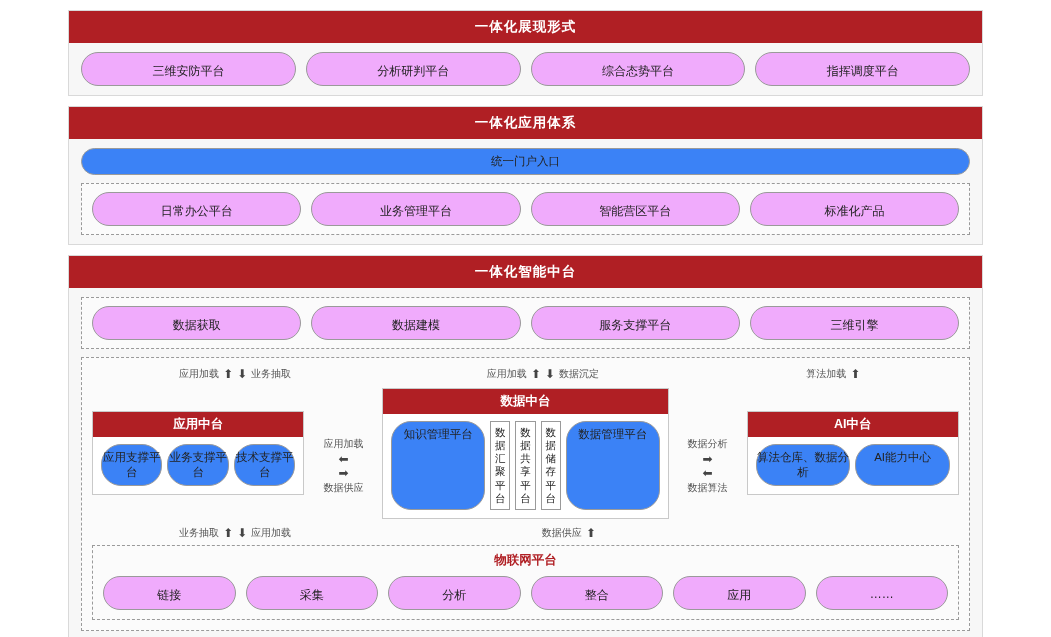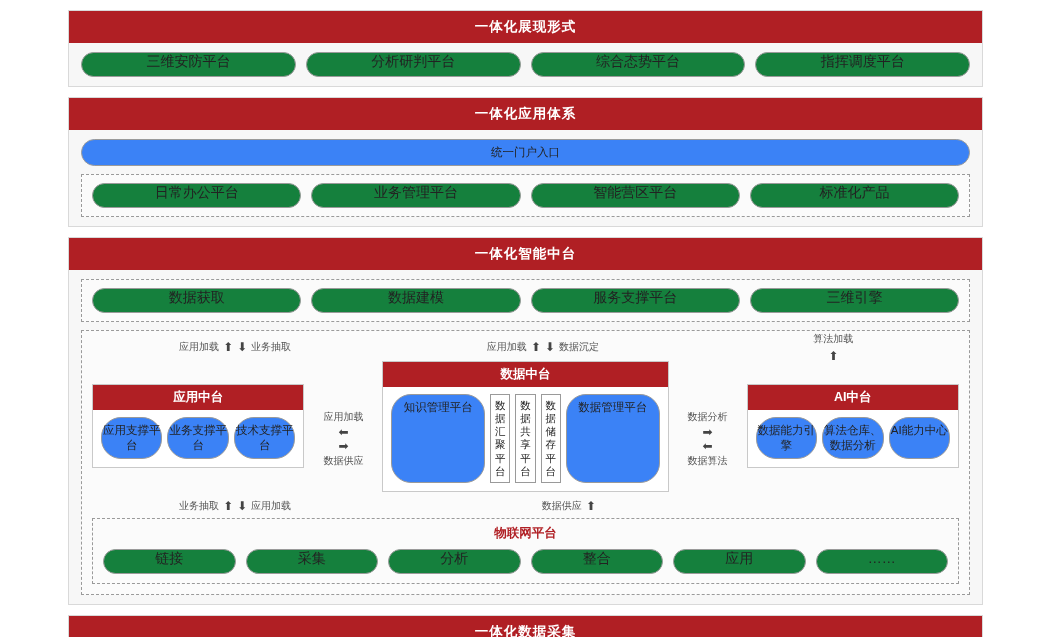--- a/index.html
+++ b/index.html
@@ -41,24 +41,24 @@
   }
   .row {
     display: flex;
     justify-content: space-between;
     gap: 10px;
   }
   .pill {
     flex: 1 1 0;
     border: 1px solid #9a9a9a;
     border-radius: 20px;
-    background: #15803d;
-    text-align: center;
-    font-size: 14px;
-    padding: 0 0 5px 0;
+    background: #f0abfc;
+    text-align: center;
+    font-size: 12px;
+    padding: 10px 0 5px 0;
     color: #222;
   }
   .pill-wide {
     border: 1px solid #9a9a9a;
     border-radius: 20px;
     background: #3b82f6;
     text-align: center;
     font-size: 11.5px;
     padding: 5px 0 5px 0;
     width: 100%;
@@ -209,21 +209,21 @@
             <span class="arrow-ch">⬆</span>
             <span class="arrow-ch">⬇</span>
             <span>业务抽取</span>
           </div>
           <div class="seg" style="width:38%;justify-content:center;">
             <span>应用加载</span>
             <span class="arrow-ch">⬆</span>
             <span class="arrow-ch">⬇</span>
             <span>数据沉定</span>
           </div>
-          <div class="seg" style="width:29%;justify-content:center;flex-direction:column;">
+          <div class="seg" style="width:29%;justify-content:center;">
             <span>算法加载</span>
             <span class="arrow-ch">⬆</span>
           </div>
         </div>
 
         <div class="three-cols mt6">
 
           <div class="col-card" style="flex:1 1 0;">
             <div class="card-title">应用中台</div>
             <div class="card-inner">
@@ -256,21 +256,20 @@
           <div class="conn">
             <span class="lbl">数据分析</span>
             <span class="arrow-ch">➡</span>
             <span class="arrow-ch">⬅</span>
             <span class="lbl">数据算法</span>
           </div>
 
           <div class="col-card" style="flex:1 1 0;">
             <div class="card-title">AI中台</div>
             <div class="card-inner">
-              <div class="pill-wide">数据能力引擎</div>
               <div class="pill-wide">算法仓库、数据分析</div>
               <div class="pill-wide">AI能力中心</div>
             </div>
           </div>
         </div>
 
         <div class="arrow-line mt6">
           <div class="seg" style="width:33%;justify-content:center;">
             <span>业务抽取</span>
             <span class="arrow-ch">⬆</span>

